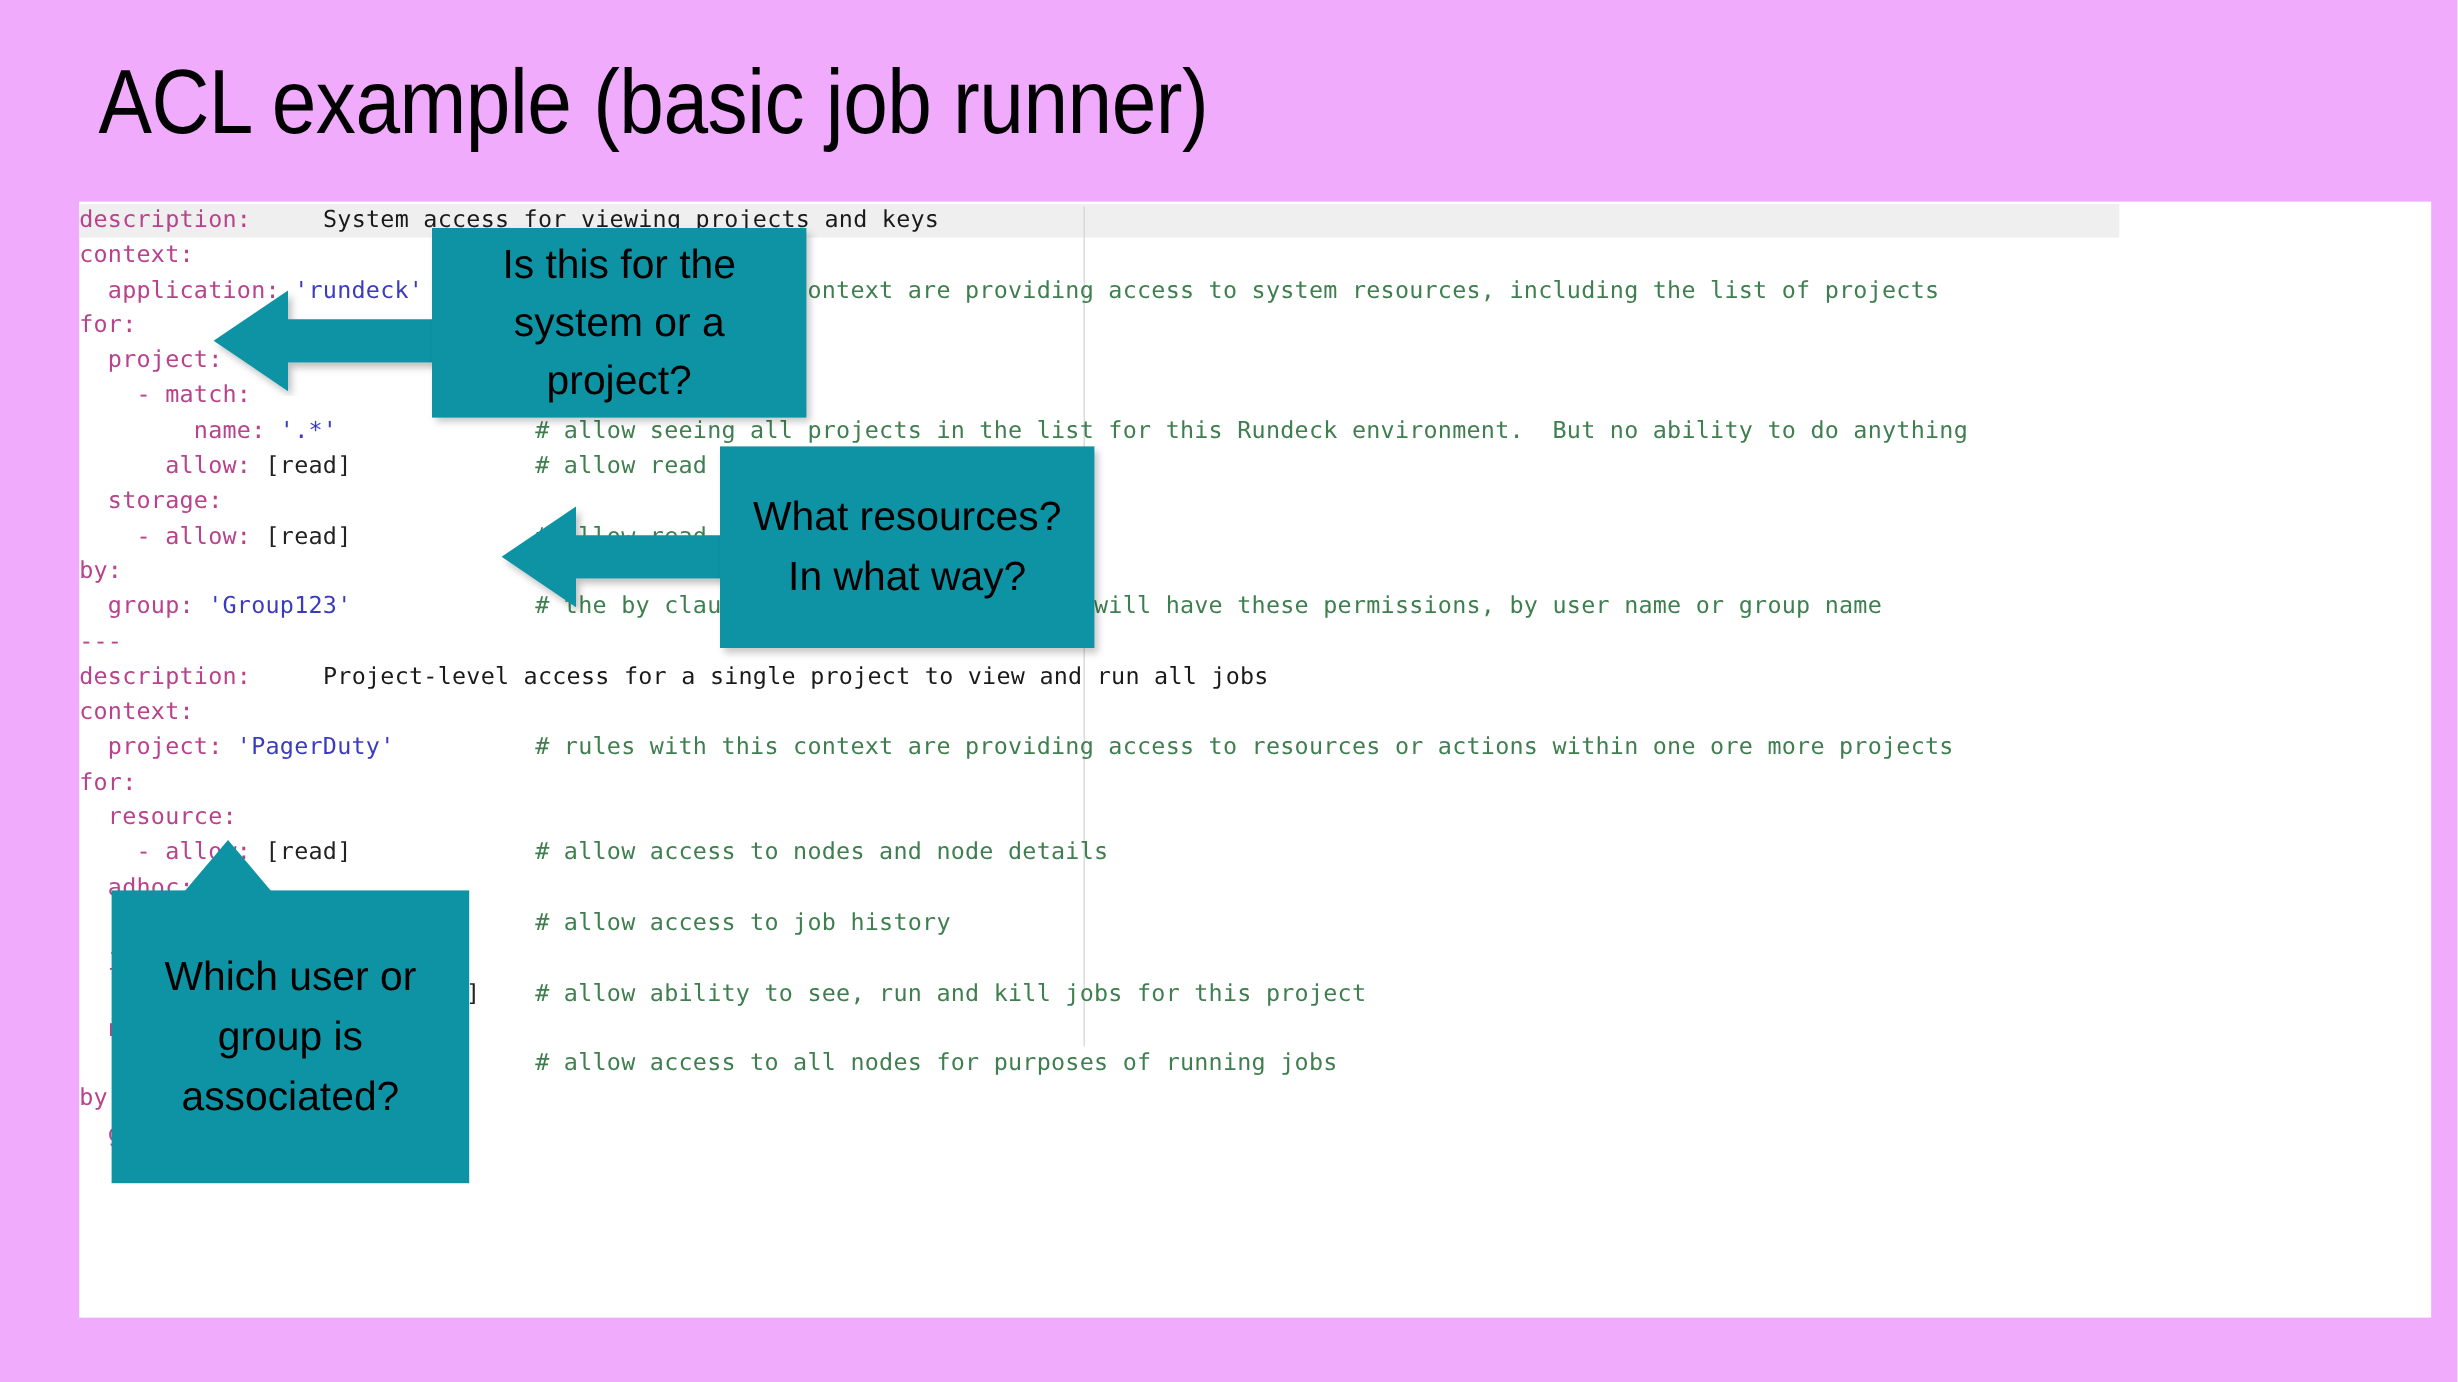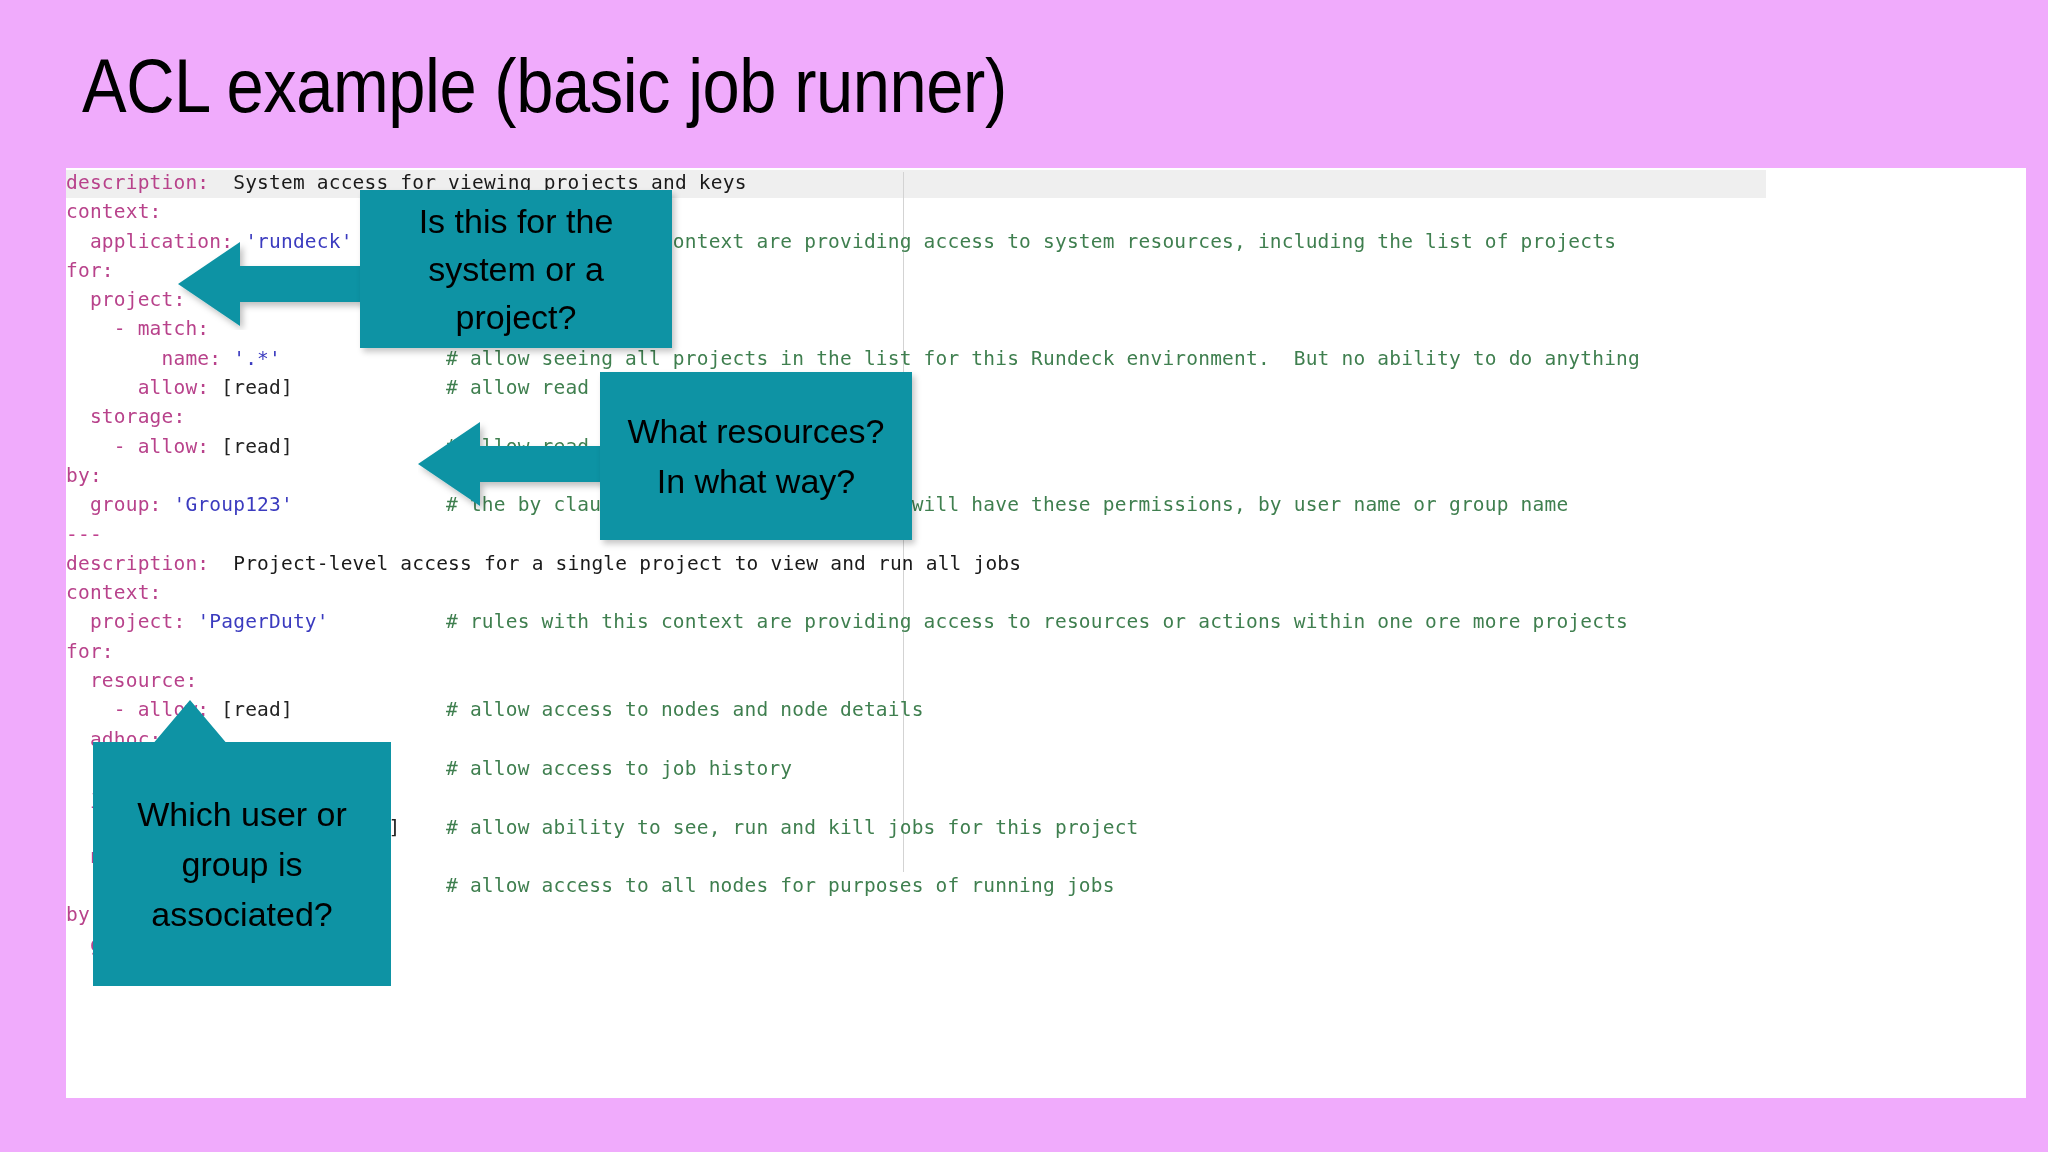--- a/index.html
+++ b/index.html
@@ -69,21 +69,21 @@
   .cmt-col{
     position:absolute;
     left:380px; top:0;
   }
 
   .k{color:#b8428b;text-align:right;}
   .val{color:#3b3bbf;}        
   .lit{color:#222222;}        
   .sep{color:#c0418f;}        
   .cm{color:#3f7f4f;}         
-  .plain{color:#1a1a1a;}
+  .plain{color:#1a1a1a;margin-left:36px;}
 
   
   .callout{
     position:absolute;
     background:#0e93a4;
     color:#000000;
     font-family:"Liberation Sans",sans-serif;
     text-align:center;
     display:flex;
     align-items:center;

